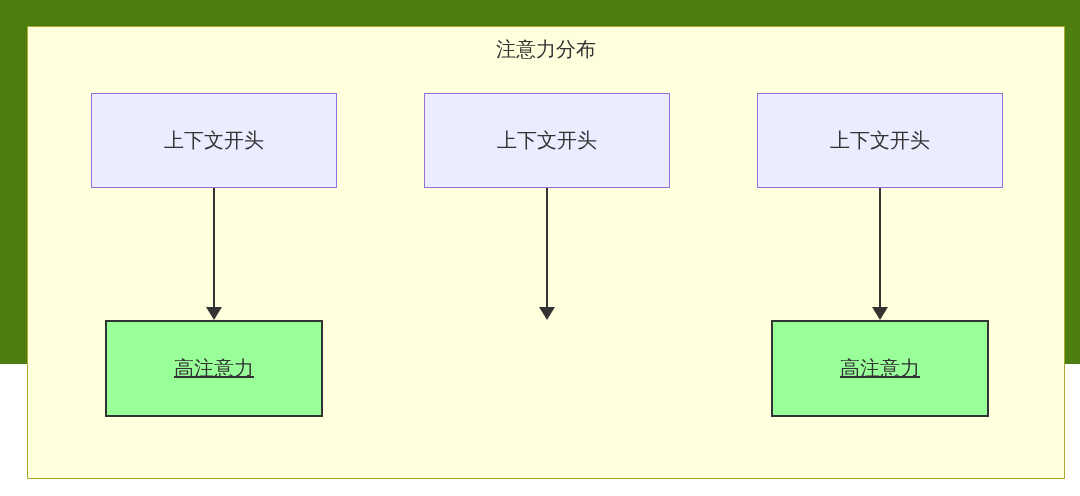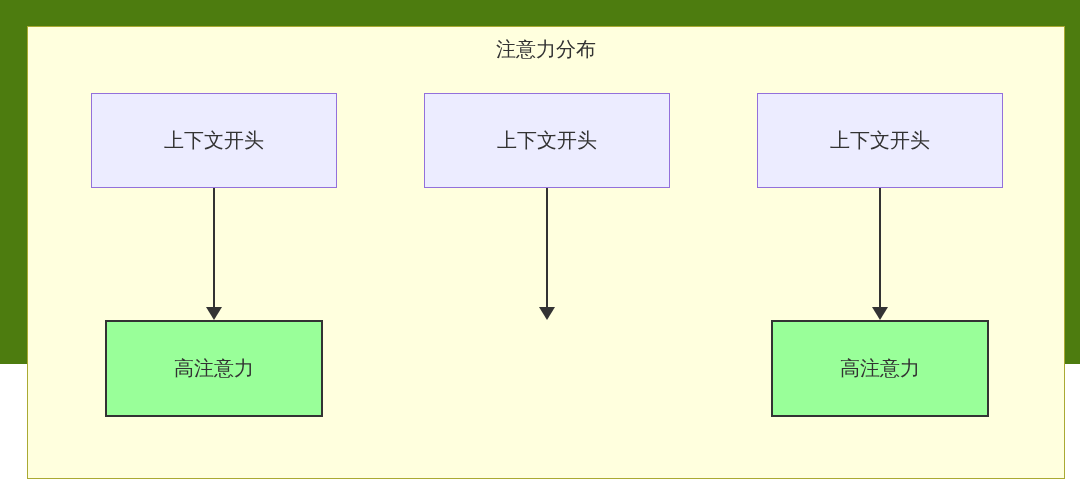--- a/index.html
+++ b/index.html
@@ -66,20 +66,21 @@
     border-left: 8px solid transparent;
     border-right: 8px solid transparent;
     border-top: 13px solid var(--arrow, #333333);
   }
   .result-node {
     width: 218px; height: 97px;
     border: 2.5px solid var(--result-border, #333333);
     display: flex; align-items: center; justify-content: center;
     font-size: 20px;
     color: var(--text, #333333);
+    text-decoration: underline;
   }
   .result-high { background: var(--high-fill, #99FF99); }
   .result-low  { background: var(--low-fill, #FF9999); }
 </style>
 </head>
 <body>
 
 <div class="canvas">
   <div class="diagram">
     <div class="title">注意力分布</div>

